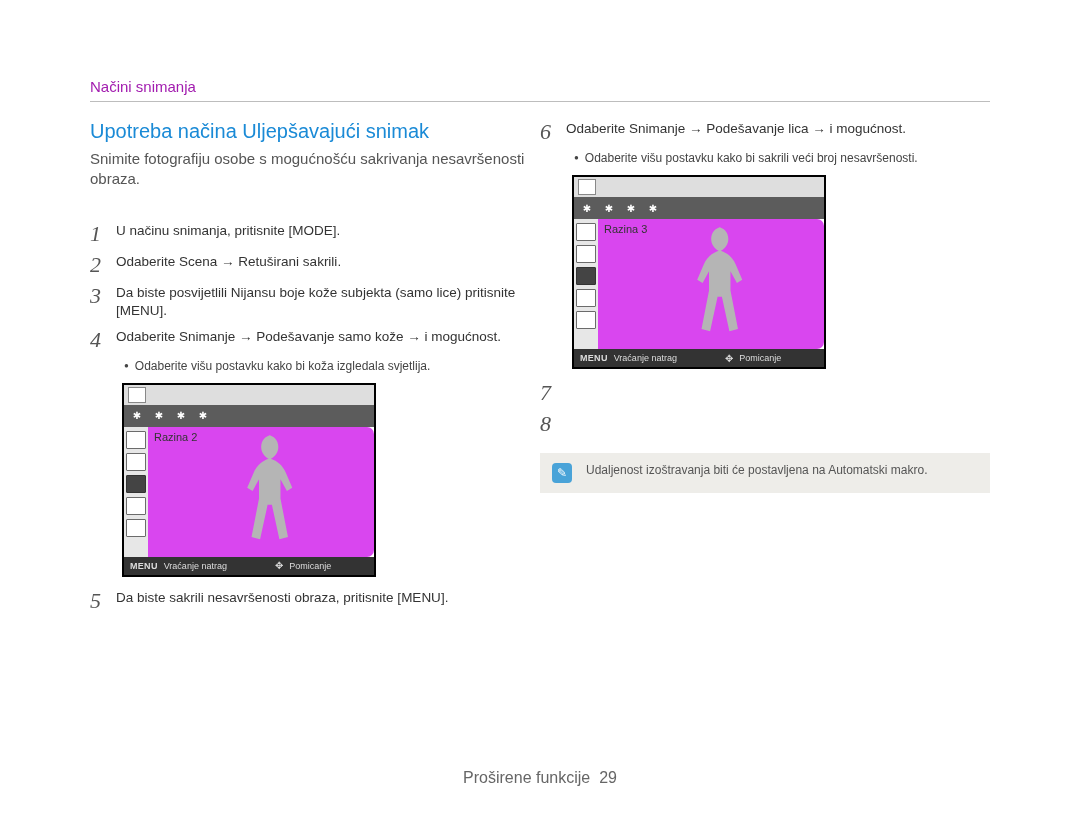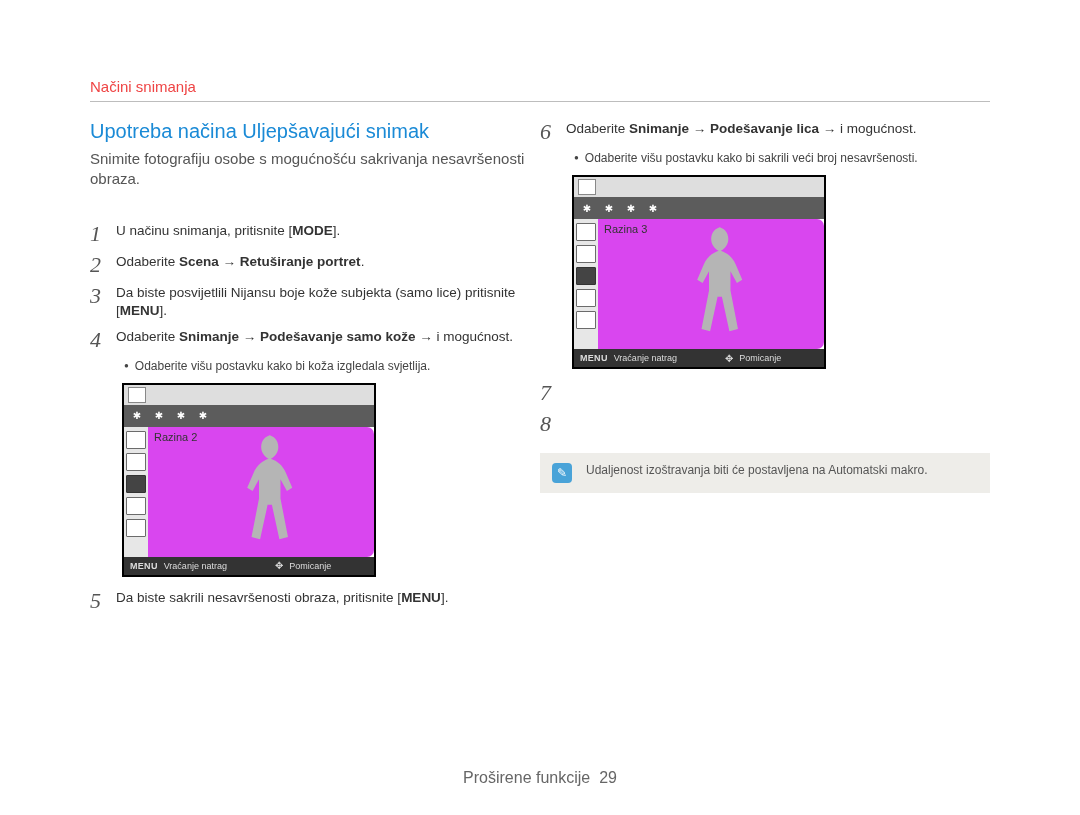--- a/index.html
+++ b/index.html
@@ -9,21 +9,21 @@
     font-family: Arial, Helvetica, sans-serif;
     color: #3a3a3a;
     width: 1080px;
     height: 815px;
     position: relative;
   }
   .page {
     padding: 78px 90px 0 90px;
   }
   .section-header {
-    color: #ef4444;
+    color: #a21caf;
     font-size: 15px;
     border-bottom: 1px solid #bdbdbd;
     padding-bottom: 6px;
     margin-bottom: 18px;
   }
   .columns {
     display: flex;
   }
   .col {
     flex: 1;
@@ -54,21 +54,21 @@
     width: 26px;
     flex-shrink: 0;
     line-height: 1;
     padding-top: 1px;
   }
   .step-body {
     font-size: 13.5px;
     line-height: 1.35;
     color: #333;
   }
-  .step-body b { font-weight: 700; }
+  .step-body b { font-weight: 400; }
   .bullet {
     margin: 4px 0 10px 34px;
     font-size: 12px;
     color: #444;
   }
   .bullet::before {
     content: "●";
     font-size: 8px;
     margin-right: 6px;
     vertical-align: 2px;
@@ -226,21 +226,21 @@
       <div class="step">
         <div class="step-num">1</div>
         <div class="step-body">
           <span>U načinu snimanja, pritisnite [</span><b>MODE</b><span>].</span>
         </div>
       </div>
 
       <div class="step">
         <div class="step-num">2</div>
         <div class="step-body">
-          <span>Odaberite </span><b>Scena</b><span> → </span><b>Retuširanje portret</b><span>.</span>
+          <span>Odaberite </span><b>Scena</b><span> → </span><b>Retuširani sakrili</b><span>.</span>
         </div>
       </div>
 
       <div class="step">
         <div class="step-num">3</div>
         <div class="step-body">
           <span>Da biste posvijetlili Nijansu boje kože subjekta (samo lice) pritisnite [</span><b>MENU</b><span>].</span>
         </div>
       </div>
 

